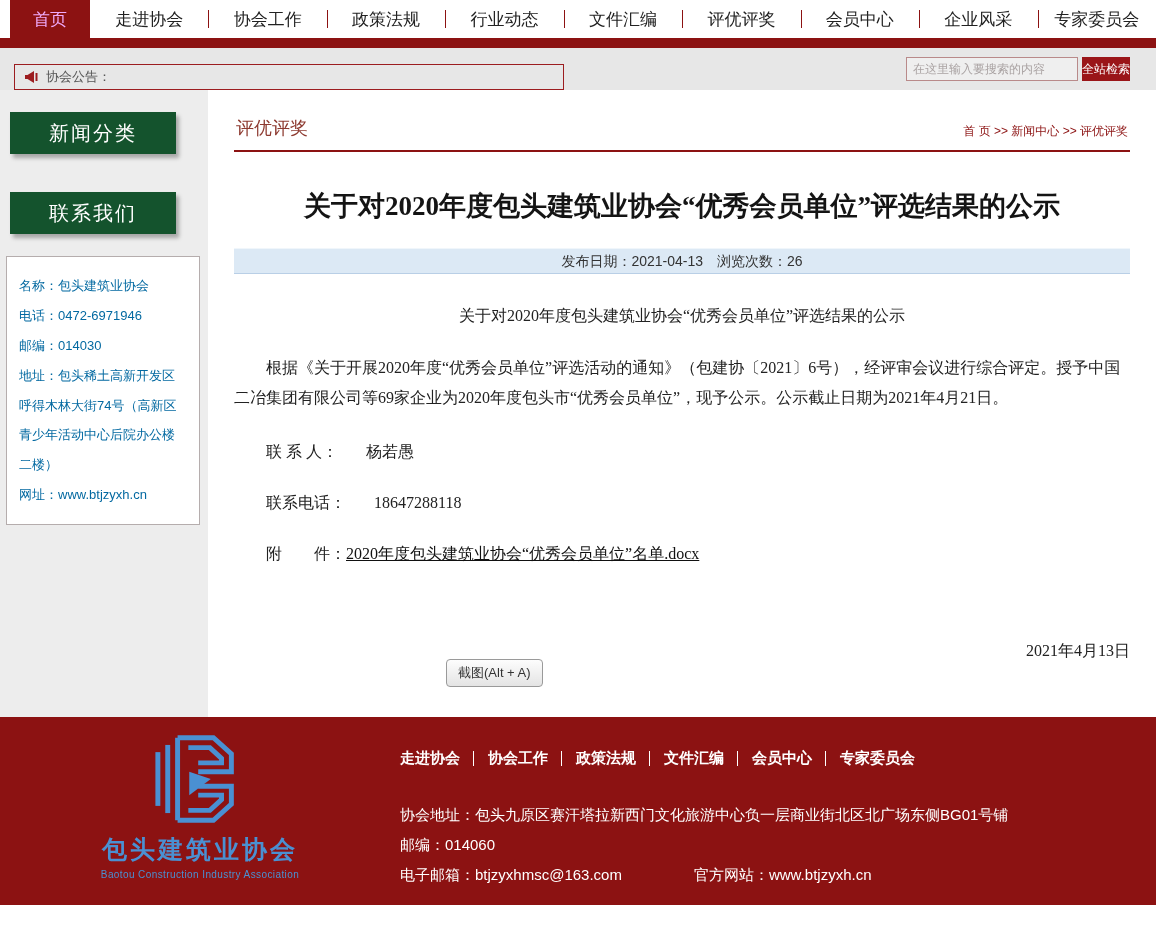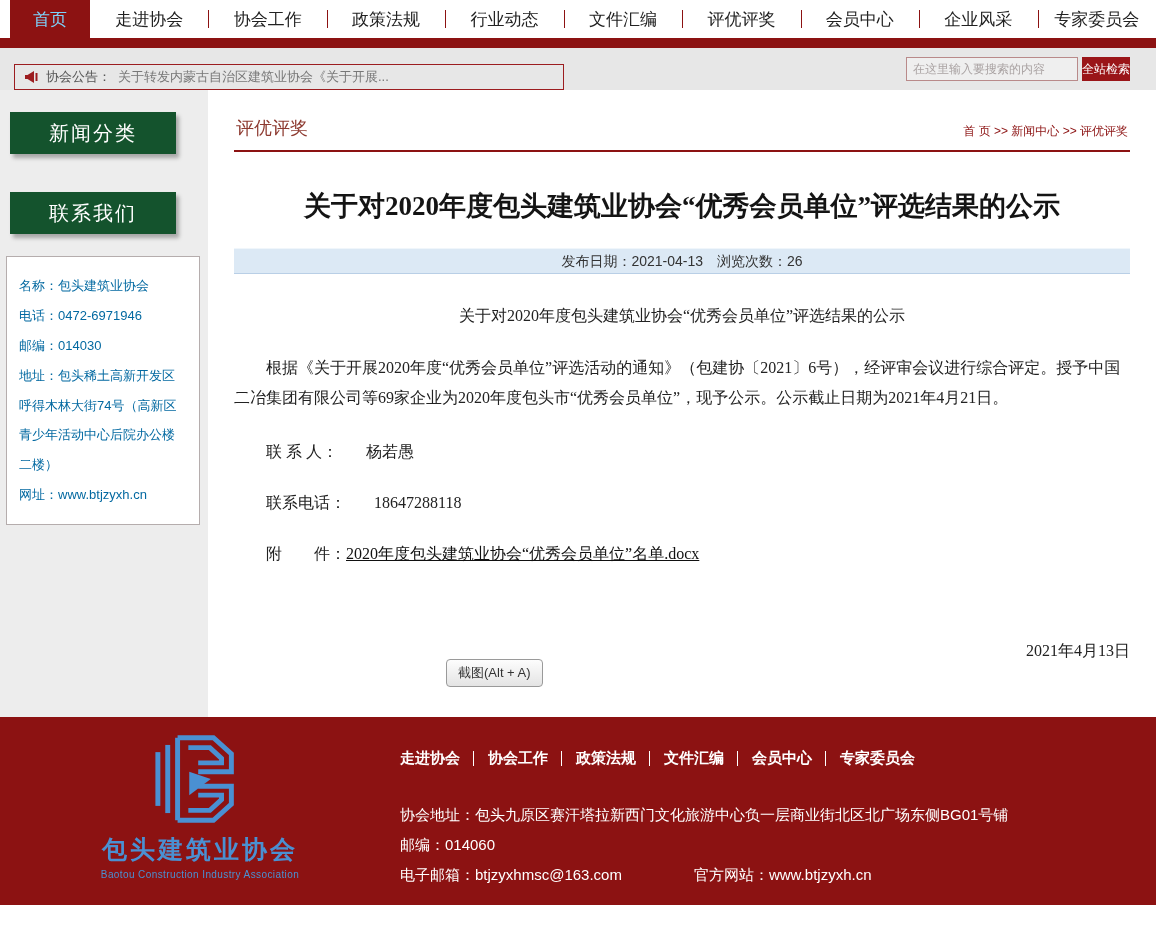--- a/index.html
+++ b/index.html
@@ -3,21 +3,21 @@
 <meta charset="utf-8">
 <style>
   html,body{margin:0;padding:0;width:1156px;height:943px;overflow:hidden;background:#fff;
     font-family:"Liberation Sans","DejaVu Sans",sans-serif;}
   
   .topnav{height:38px;background:#fff;display:flex;align-items:stretch;padding-left:10px;box-sizing:border-box;}
   .nav-item{flex:1;display:flex;align-items:center;justify-content:center;font-size:17px;color:#222;
     cursor:pointer;position:relative;white-space:nowrap;}
   .nav-item::before{content:"";position:absolute;left:0;top:10px;width:1px;height:18px;background:#8C1212;}
   .nav-item:first-child::before,.nav-item.active::before,.nav-item.active + .nav-item::before{display:none;}
-  .nav-item.active{flex:0 0 80px;background:#8C1212;color:#7dd3fc;}
+  .nav-item.active{flex:0 0 80px;background:#8C1212;color:#f0abfc;}
   .redbar{height:10px;background:#8C1212;}
   
   .noticebar{height:42px;background:#e7e7e7;display:flex;align-items:center;padding:0 14px;box-sizing:border-box;}
   .notice-box{width:532px;height:24px;border:1px solid #9c1d20;display:flex;align-items:center;
     padding:0 8px;gap:7px;box-sizing:content-box;overflow:hidden;cursor:pointer;margin-top:16px;}
   .notice-label{font-size:13px;color:#555;white-space:nowrap;}
   .notice-text{font-size:13px;color:#777;white-space:nowrap;overflow:hidden;}
   .flex1{flex:1;}
   .search-input{width:158px;height:22px;border:1px solid #b98a8a;background:#efefef;font-size:12px;
     color:#444;padding:0 6px;outline:none;}
@@ -93,21 +93,20 @@
   </header>
 <div class="redbar"></div>
 
 <div class="noticebar">
   <div class="notice-box">
     <svg width="16" height="16" viewBox="0 0 16 16">
       <path d="M11 2 L4.5 6 H2 v4 h2.5 L11 14 Z" fill="#9c1d20"></path>
       <rect x="12.5" y="4" width="2" height="8" fill="#9c1d20"></rect>
     </svg>
     <span class="notice-label">协会公告：</span>
-    <span class="notice-text">关于转发内蒙古自治区建筑业协会《关于开展...</span>
   </div>
   <div class="flex1"></div>
   <input class="search-input" placeholder="在这里输入要搜索的内容" style="">
   <button class="search-btn">全站检索</button>
 </div>
 
 <div class="layout">
 
   <aside class="sidebar">
     <div class="side-btn">新闻分类</div>

